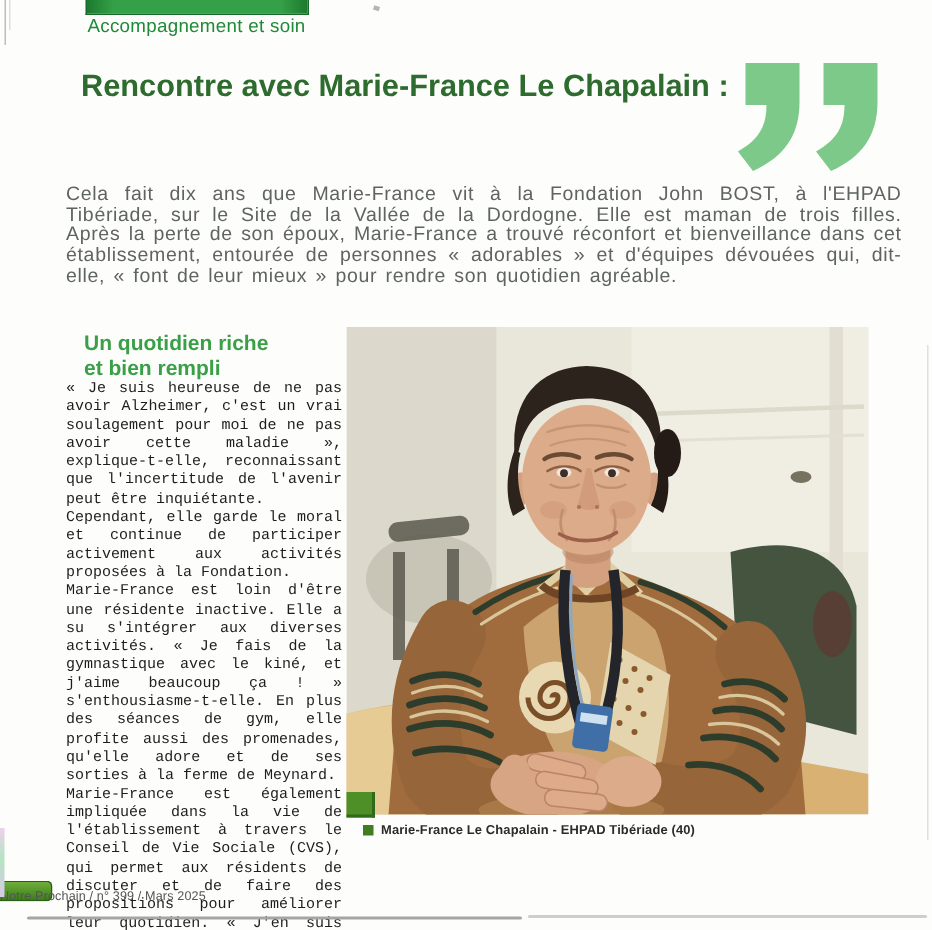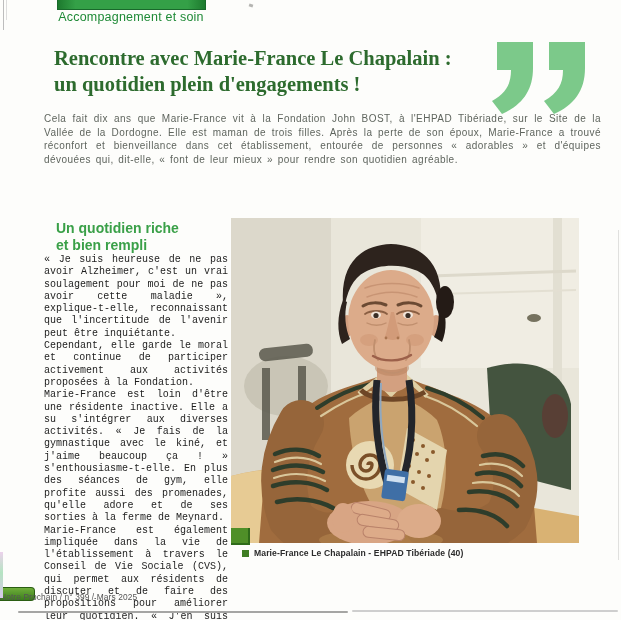--- a/index.html
+++ b/index.html
@@ -15,28 +15,28 @@
     left:57px;top:0;width:147px;height:9px;
     background:linear-gradient(90deg,#1d7a2e,#34a047 12%,#34a047 88%,#1d7a2e);
     border:1px solid #19692b;border-top:none;
   }
   .tag-label{
     left:36px;top:10px;width:190px;text-align:center;
     font-size:12.5px;font-weight:normal;letter-spacing:.2px;color:#1f8a37;
   }
   .title{
     left:54px;top:45px;width:440px;
-    font-family:Liberation Serif, serif;
+    font-family:Liberation Sans, sans-serif;
     font-size:20.5px;line-height:26px;font-weight:bold;color:#2d6b2e;
   }
   .quote-svg{left:487px;top:40px;}
 
   .intro{
-    left:44px;top:112px;width:557px;
-    font-size:10px;line-height:13.7px;color:#5f655e;
+    left:44px;top:122px;width:557px;
+    font-size:13px;line-height:13.7px;color:#5f655e;
     letter-spacing:.45px;word-spacing:1.5px;text-align:justify;
   }
 
   
   .col-heading{
     left:56px;top:220px;width:175px;
     font-size:14px;line-height:16.5px;font-weight:bold;color:#3aa048;
   }
   .col-body{
     left:44px;top:254px;width:184px;
@@ -81,21 +81,20 @@
   .shadow2{left:352px;top:610px;width:266px;height:2px;background:#cecece;border-radius:2px;}
 </style>
 </head>
 <body>
 
 <div class="abs tag-bar"></div>
 <div class="abs tag-label">Accompagnement et soin</div>
 
 <div class="abs title">
   <span style="display:block">Rencontre avec Marie-France Le Chapalain :</span>
-  <span style="display:block">un quotidien plein d'engagements !</span>
 </div>
 
 <div class="abs quote-svg">
   <svg width="100" height="80" viewBox="0 0 100 80" aria-hidden="true">
     <g fill="#7cc98a">
       <path d="M10,2 h36 v26 c0,23 -11,37 -31,46 l-10,-13 c14,-8 19,-17 19,-31 h-14 z"></path>
       <path d="M62,2 h36 v26 c0,23 -11,37 -31,46 l-10,-13 c14,-8 19,-17 19,-31 h-14 z"></path>
     </g>
   </svg>
 </div>

